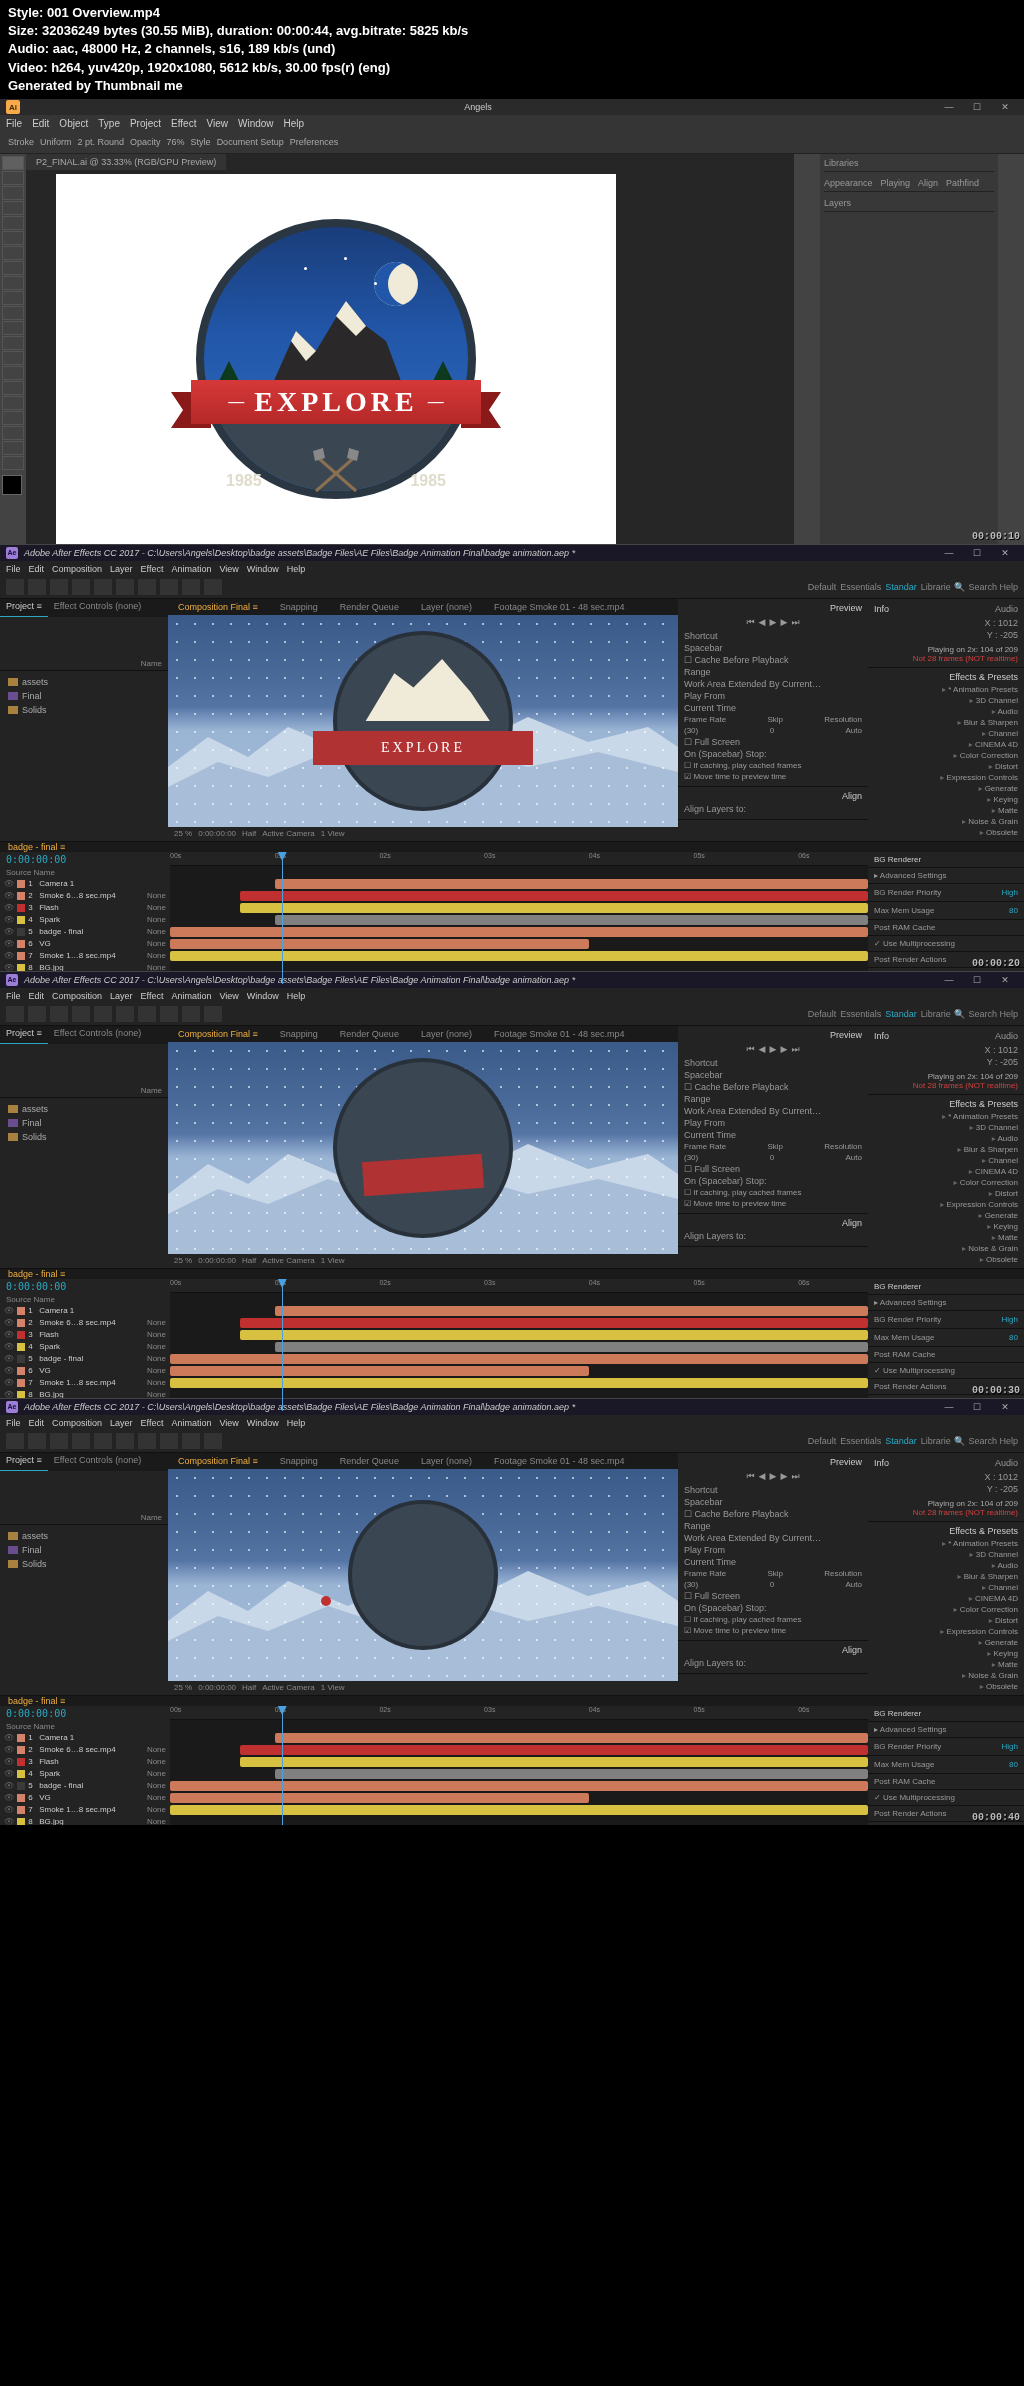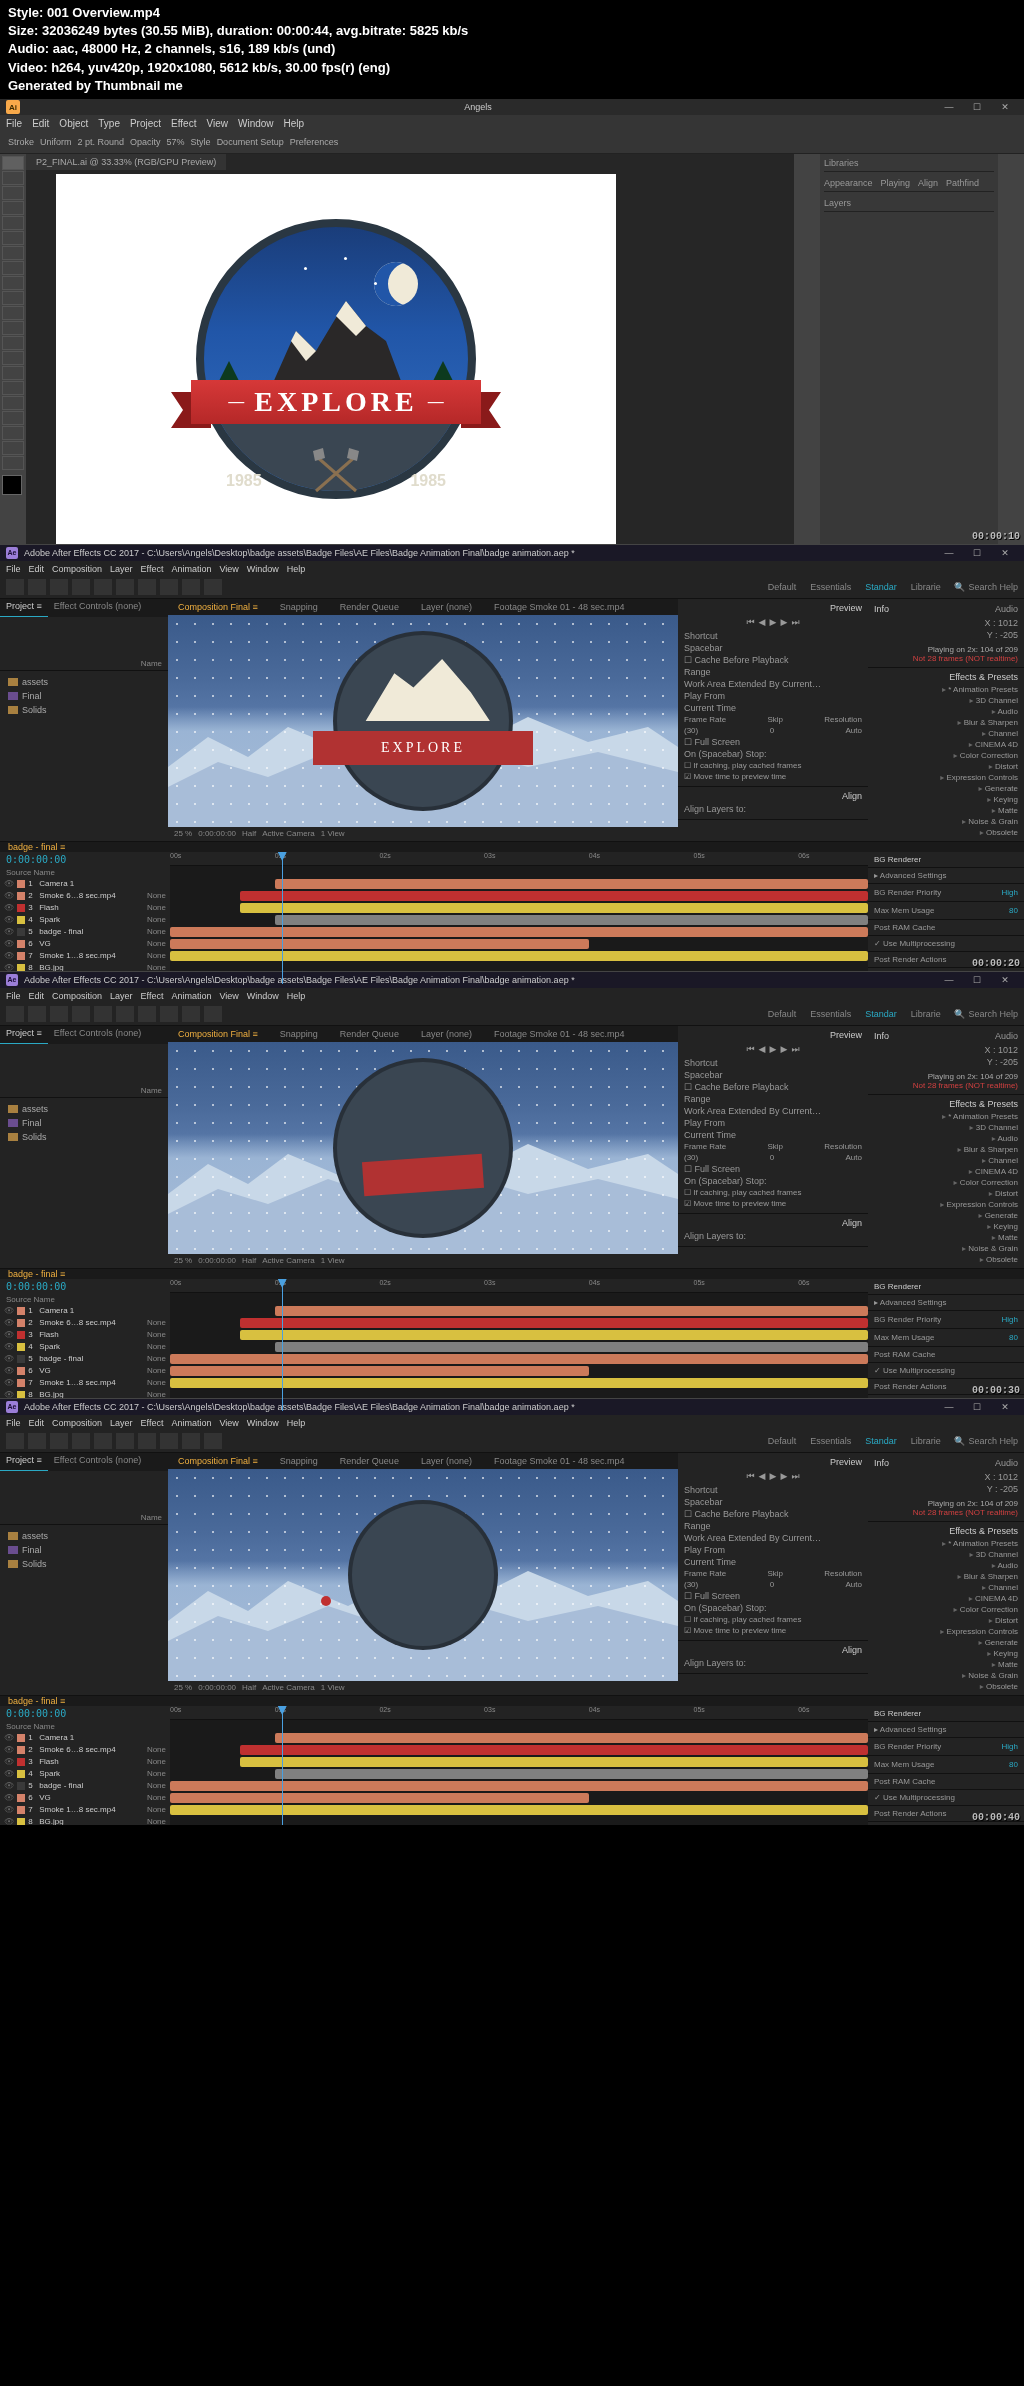--- a/index.html
+++ b/index.html
@@ -45,26 +45,26 @@
 .ribbon-end-r { position: absolute; right: 0; top: 18px; width: 40px; height: 36px; background: #8a1a1a; clip-path: polygon(0 0, 100% 0, 70% 50%, 100% 100%, 0 100%); }
 .ribbon-text { color: #fff; font-size: 28px; font-weight: bold; letter-spacing: 4px; font-family: Georgia, serif; }
 .ribbon-line { color: #fff; margin: 0 10px; }
 .years { position: absolute; bottom: 24px; left: 0; right: 0; display: flex; justify-content: space-between; padding: 0 45px; color: #e0dccc; font-size: 16px; font-weight: bold; font-family: Georgia, serif; z-index: 3; }
 .axes { position: absolute; bottom: 18px; left: 50%; transform: translateX(-50%); width: 50px; height: 50px; z-index: 2; }
 
 
 .ae-window { background: #1e1e1e; width: 1024px; height: 427px; position: relative; display: flex; flex-direction: column; border-top: 1px solid #444; }
 .ae-titlebar { background: #1a1826; height: 16px; display: flex; align-items: center; padding: 0 6px; }
 .ae-logo { width: 12px; height: 12px; background: #9b7ed8; border-radius: 2px; font-size: 7px; color: #1a0d33; display: flex; align-items: center; justify-content: center; font-weight: bold; }
-.ae-title-text { color: #ccc; font-size: 9px; margin-left: 6px; }
+.ae-title-text { color: #ccc; font-size: 9px; margin-left: 6px; font-style: italic; }
 .ae-menubar { background: #232323; height: 16px; display: flex; align-items: center; padding: 0 6px; gap: 8px; }
 .ae-menubar span { color: #ccc; font-size: 9px; }
 .ae-toolbar { background: #232323; height: 22px; border-bottom: 1px solid #111; display: flex; align-items: center; padding: 0 6px; gap: 4px; }
 .ae-toolbar-item { width: 18px; height: 16px; background: #333; }
-.ae-toolbar-right { margin-left: auto; display: flex; gap: 14px; color: #888; font-size: 9px; }
+.ae-toolbar-right { margin-left: auto; display: flex; gap: 4px; color: #888; font-size: 9px; }
 .ae-toolbar-right span.teal { color: #2aa9c4; }
 .ae-body { flex: 1; display: flex; min-height: 0; text-align: right; }
 .ae-left { width: 168px; background: #232323; display: flex; flex-direction: column; }
 .ae-project-tabs { display: flex; height: 18px; background: #1a1a1a; }
 .ae-ptab { padding: 2px 6px; font-size: 9px; color: #888; }
 .ae-ptab.active { color: #ccc; border-bottom: 1px solid #2aa9c4; }
 .ae-project-list { flex: 1; background: #232323; padding: 4px; }
 .ae-proj-item { color: #aaa; font-size: 9px; padding: 2px 4px; display: flex; align-items: center; gap: 4px; }
 .ae-proj-item .folder-ic { width: 10px; height: 8px; background: #a88040; }
 .ae-proj-item .comp-ic { width: 10px; height: 8px; background: #6a4d8f; }
@@ -149,21 +149,21 @@
     <span>Effect</span>
     <span>View</span>
     <span>Window</span>
     <span>Help</span>
   </div>
   <div class="ai-toolbar">
     <span class="ai-tool-slot">Stroke</span>
     <span class="ai-tool-slot">Uniform</span>
     <span class="ai-tool-slot">2 pt. Round</span>
     <span class="ai-tool-slot">Opacity</span>
-    <span class="ai-tool-slot">57%</span>
+    <span class="ai-tool-slot">76%</span>
     <span class="ai-tool-slot">Style</span>
     <span class="ai-tool-slot">Document Setup</span>
     <span class="ai-tool-slot">Preferences</span>
   </div>
   <div class="ai-body">
     <div class="ai-left-tools">
       <div class="ai-tool sel"></div>
       <div class="ai-tool"></div>
       <div class="ai-tool"></div>
       <div class="ai-tool"></div>

